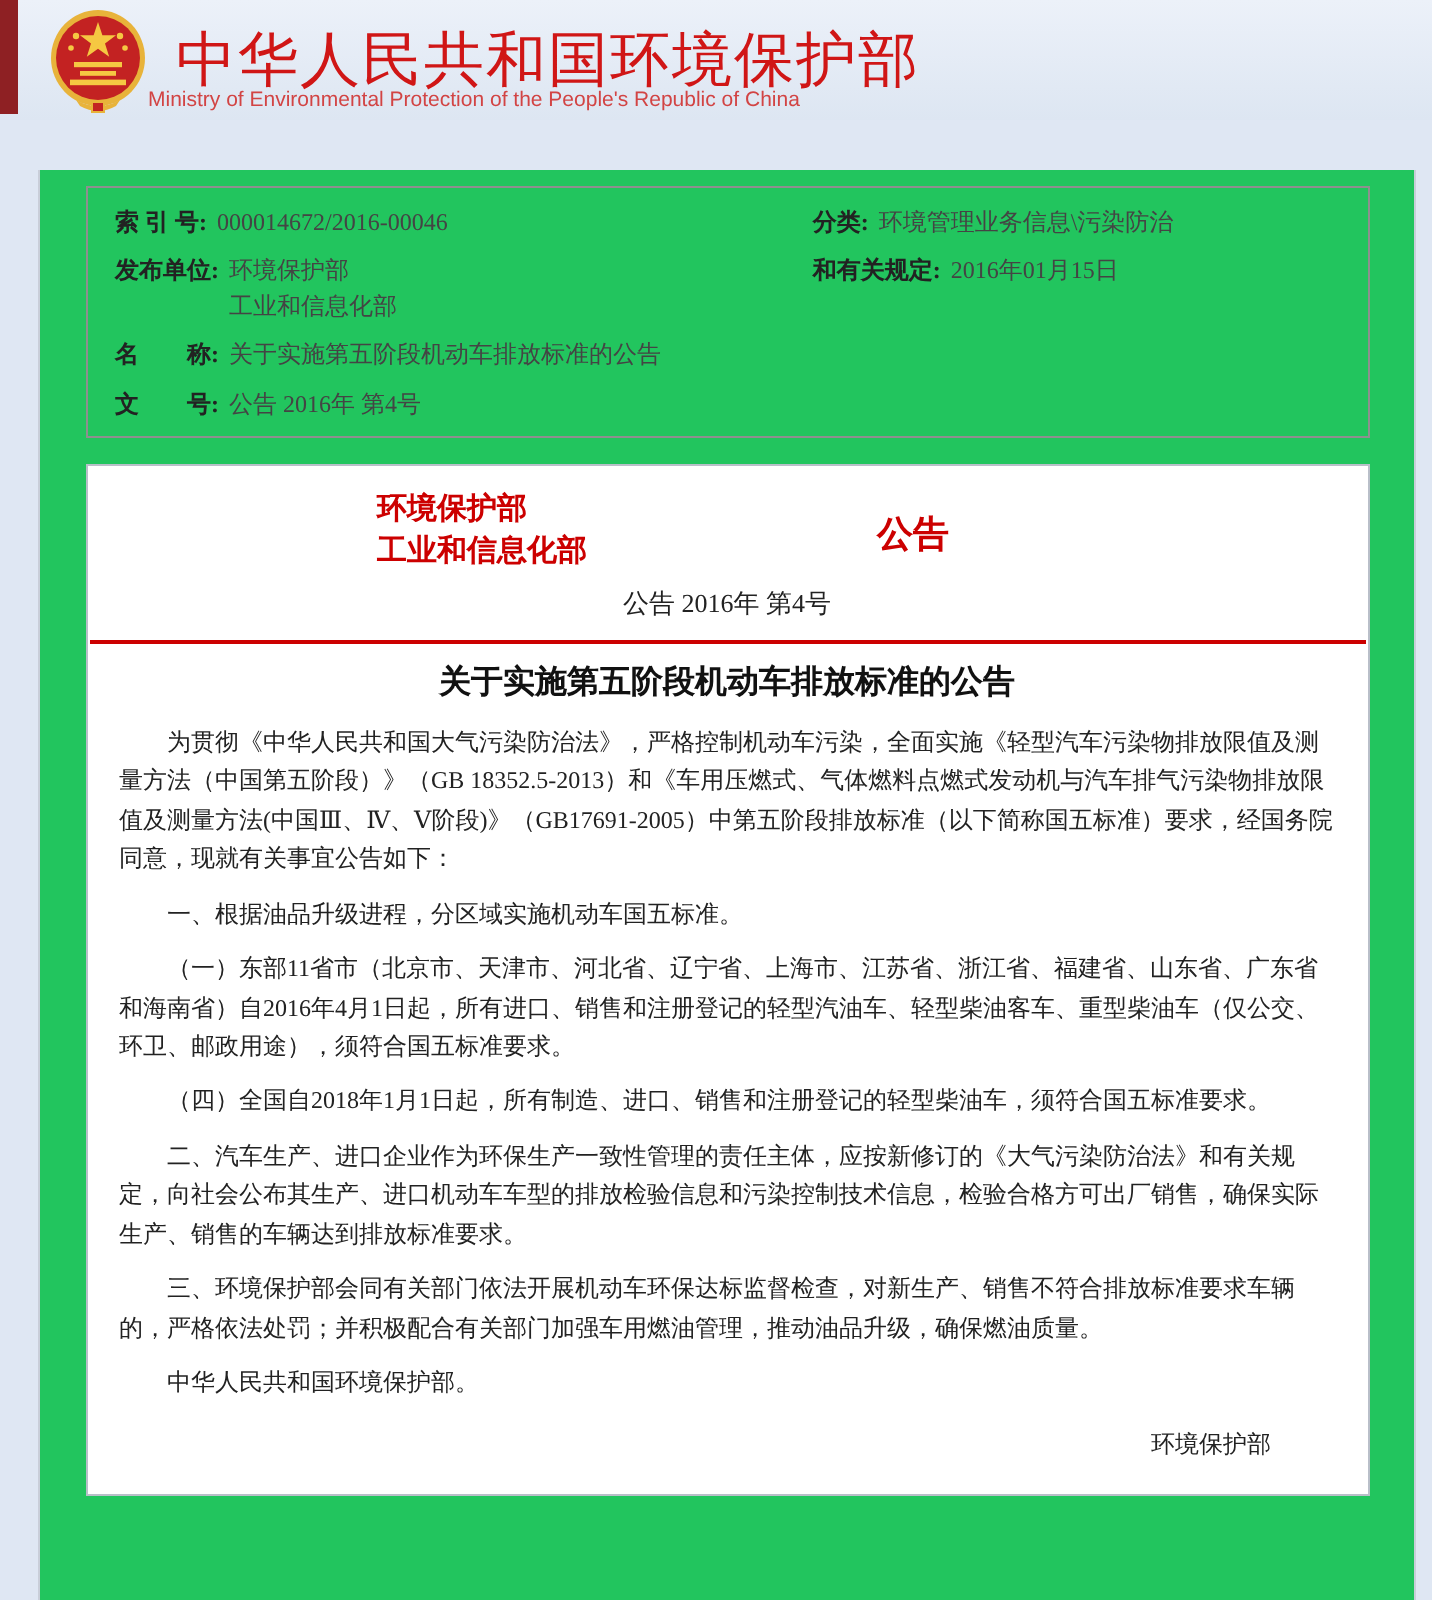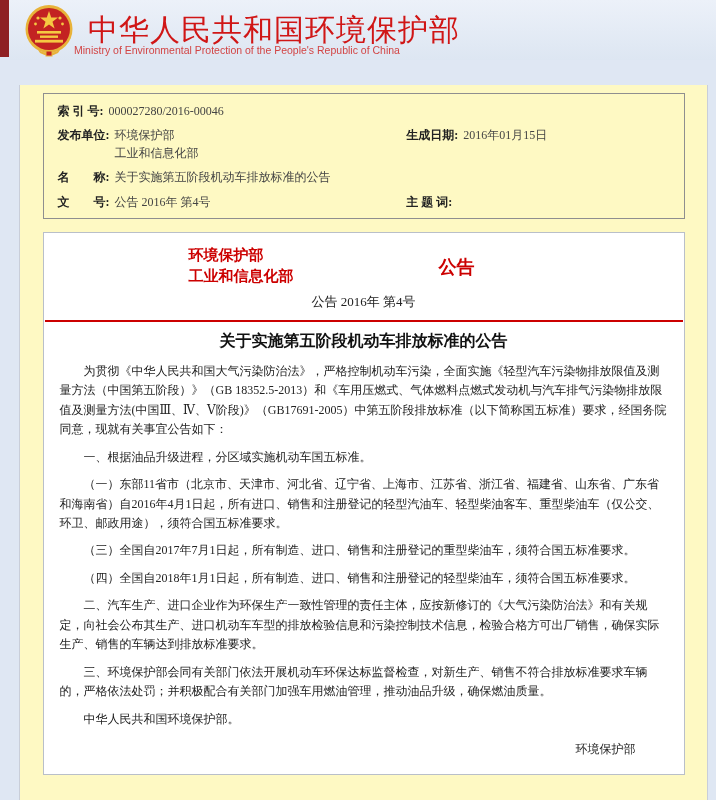--- a/index.html
+++ b/index.html
@@ -20,21 +20,21 @@
   }
   .site-title-en {
     position:absolute; left:74px; top:44px;
     font-family:"Liberation Sans","DejaVu Sans",sans-serif;
     font-size:10.5px; color:#d24444; white-space:nowrap;
   }
 
   
   .spacer { height:25px; }
   .panel {
-    margin:0 8px 0 19px; background:#fef9c3;
+    margin:0 8px 0 19px; background:#22c55e;
     border-left:1px solid #c9ced9; border-right:1px solid #c9ced9;
     height:715px; padding-top:8px; overflow:hidden;
   }
 
   
   .meta-table {
     width:642px; margin:0 auto; border:1px solid #8f8f8f;
     padding:9px 14px 5px; font-size:12px; color:#333;
   }
   .meta-row { display:flex; margin-bottom:7px; }
@@ -91,48 +91,48 @@
 </div>
 
 <div class="spacer"></div>
 
 <div class="panel">
 
   <div class="meta-table">
     <div class="meta-row">
       <div class="meta-cell left">
         <span class="meta-label">索 引 号:</span>
-        <span class="meta-value">000027280/2016-00046</span>
+        <span class="meta-value">000014672/2016-00046</span>
+      </div>
+      <div class="meta-cell right">
+        <span class="meta-label">分类:</span>
+        <span class="meta-value">环境管理业务信息\污染防治</span>
       </div>
     </div>
     <div class="meta-row">
       <div class="meta-cell left">
         <span class="meta-label">发布单位:</span>
         <span class="meta-value" style="white-space:pre-line">环境保护部
 工业和信息化部</span>
       </div>
       <div class="meta-cell right">
-        <span class="meta-label">生成日期:</span>
+        <span class="meta-label">和有关规定:</span>
         <span class="meta-value">2016年01月15日</span>
       </div>
     </div>
     <div class="meta-row">
       <div class="meta-cell" style="width:100%">
         <span class="meta-label">名　　称:</span>
         <span class="meta-value">关于实施第五阶段机动车排放标准的公告</span>
       </div>
     </div>
     <div class="meta-row" style="margin-bottom:2px">
       <div class="meta-cell left">
         <span class="meta-label">文　　号:</span>
         <span class="meta-value">公告 2016年 第4号</span>
-      </div>
-      <div class="meta-cell right">
-        <span class="meta-label">主 题 词:</span>
-        <span class="meta-value"></span>
       </div>
     </div>
   </div>
 
   <div class="doc-box">
 
     <div class="doc-issuers">
       <div class="issuer-left">环境保护部
 工业和信息化部</div>
       <div class="announce-label">公告</div>
@@ -141,21 +141,20 @@
     <div class="doc-number">公告 2016年 第4号</div>
 
     <hr class="red-rule">
 
     <div class="doc-title">关于实施第五阶段机动车排放标准的公告</div>
 
     <div class="doc-body">
       <p>为贯彻《中华人民共和国大气污染防治法》，严格控制机动车污染，全面实施《轻型汽车污染物排放限值及测量方法（中国第五阶段）》（GB 18352.5-2013）和《车用压燃式、气体燃料点燃式发动机与汽车排气污染物排放限值及测量方法(中国Ⅲ、Ⅳ、Ⅴ阶段)》（GB17691-2005）中第五阶段排放标准（以下简称国五标准）要求，经国务院同意，现就有关事宜公告如下：</p>
       <p>一、根据油品升级进程，分区域实施机动车国五标准。</p>
       <p>（一）东部11省市（北京市、天津市、河北省、辽宁省、上海市、江苏省、浙江省、福建省、山东省、广东省和海南省）自2016年4月1日起，所有进口、销售和注册登记的轻型汽油车、轻型柴油客车、重型柴油车（仅公交、环卫、邮政用途），须符合国五标准要求。</p>
-      <p>（三）全国自2017年7月1日起，所有制造、进口、销售和注册登记的重型柴油车，须符合国五标准要求。</p>
       <p>（四）全国自2018年1月1日起，所有制造、进口、销售和注册登记的轻型柴油车，须符合国五标准要求。</p>
       <p>二、汽车生产、进口企业作为环保生产一致性管理的责任主体，应按新修订的《大气污染防治法》和有关规定，向社会公布其生产、进口机动车车型的排放检验信息和污染控制技术信息，检验合格方可出厂销售，确保实际生产、销售的车辆达到排放标准要求。</p>
       <p>三、环境保护部会同有关部门依法开展机动车环保达标监督检查，对新生产、销售不符合排放标准要求车辆的，严格依法处罚；并积极配合有关部门加强车用燃油管理，推动油品升级，确保燃油质量。</p>
       <p>中华人民共和国环境保护部。</p>
     </div>
 
     <div class="sig-block">
       <div class="sig-line">环境保护部</div>
 
     </div>

